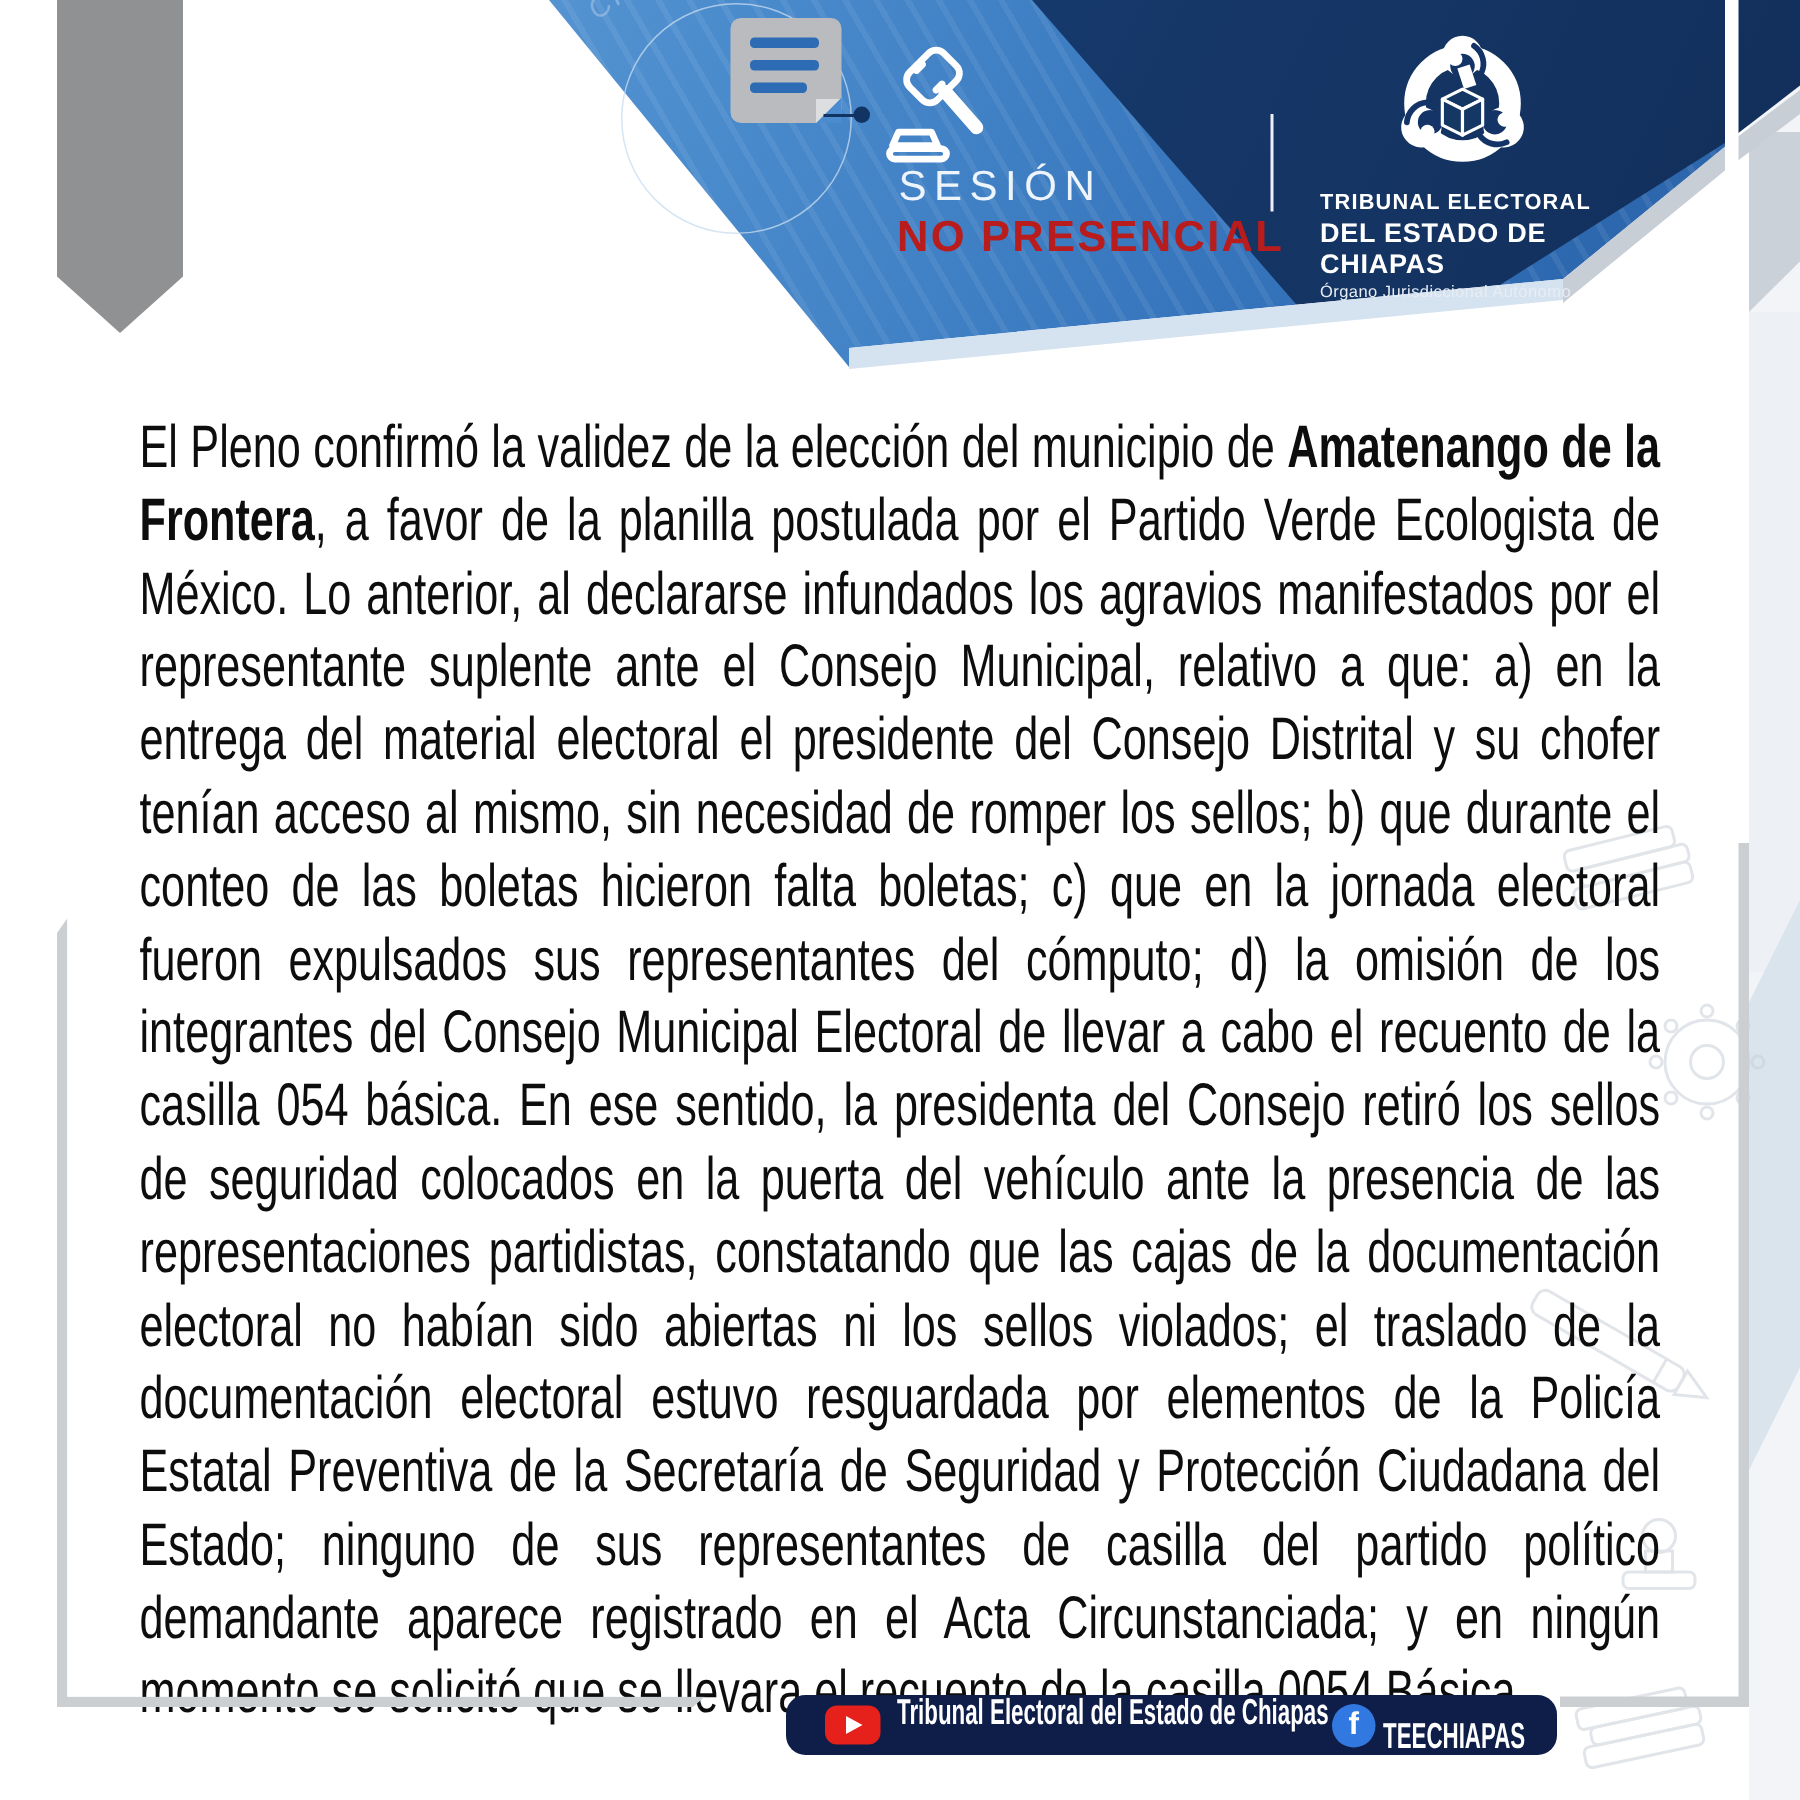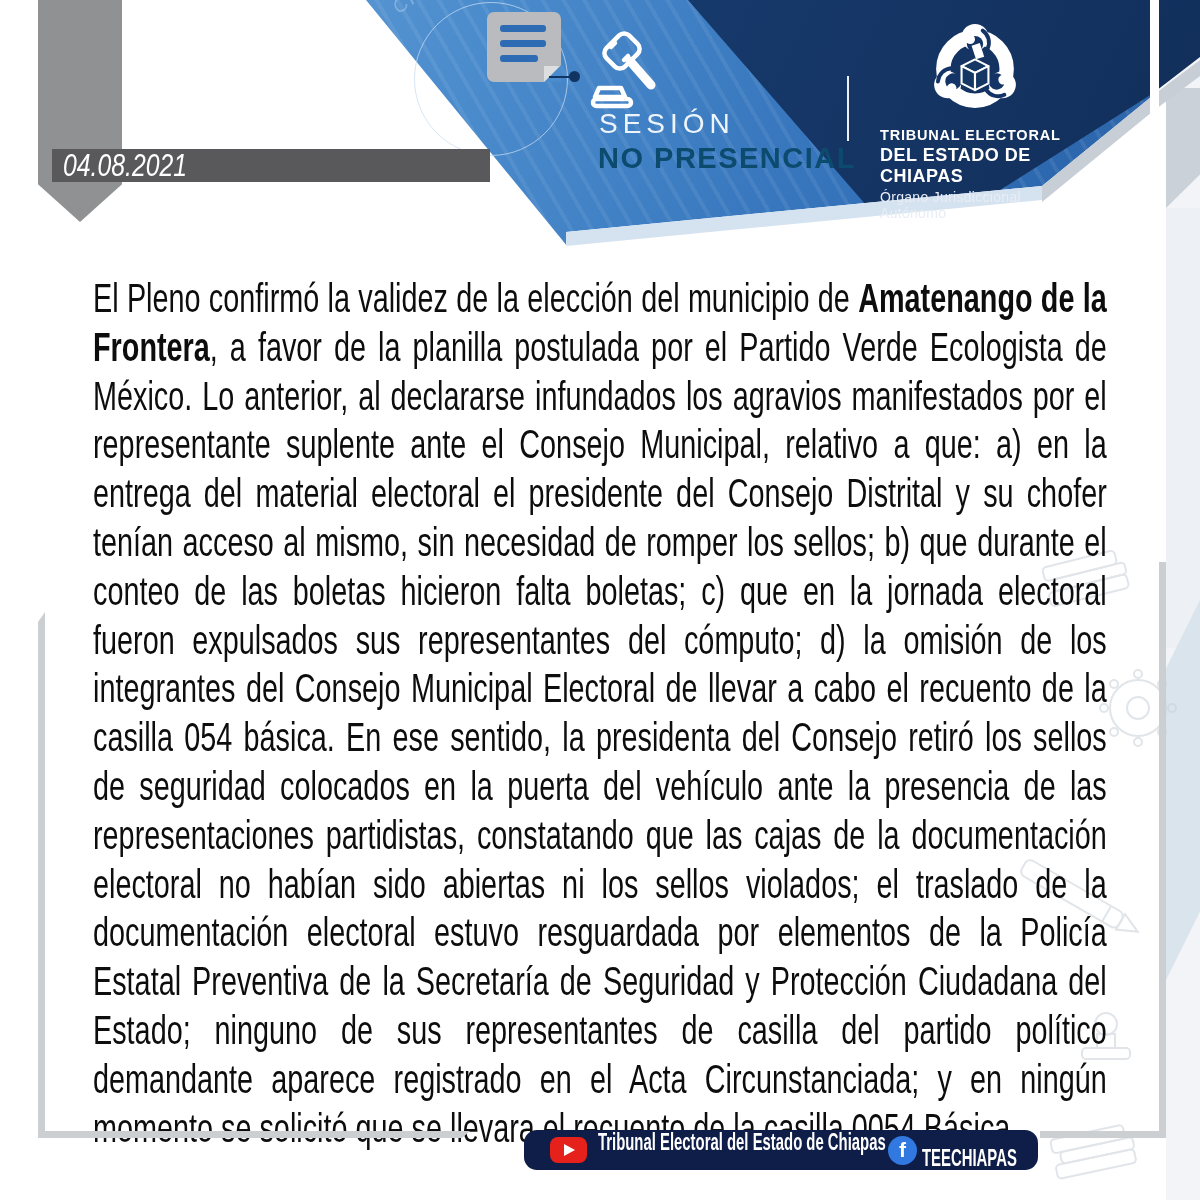--- a/index.html
+++ b/index.html
@@ -42,28 +42,28 @@
             border-style:solid;border-width:0 0 17px 17px;
             border-color:transparent transparent #4a8ccd transparent;}
   .doc-fold{position:absolute;right:1px;bottom:0;width:0;height:0;
             border-style:solid;border-width:16px 16px 0 0;
             border-color:#dcdee0 transparent transparent transparent;}
   .connector{left:549px;top:76px;width:22px;height:2px;background:#123463;}
   .conn-dot{left:569px;top:71px;width:11px;height:11px;border-radius:50%;background:#123463;}
 
   .gavel{left:585px;top:30px;}
   .session-1{left:599px;top:108px;color:#eef4fb;font-size:28px;letter-spacing:5px;}
-  .session-2{left:598px;top:142px;color:#0c4a6e;font-size:29px;font-weight:bold;letter-spacing:1.5px;}
+  .session-2{left:598px;top:142px;color:#b91c1c;font-size:29px;font-weight:bold;letter-spacing:1.5px;}
   .divider{left:847px;top:76px;width:2px;height:65px;background:rgba(255,255,255,.92);}
 
   .logo-box{left:880px;top:20px;width:190px;color:#ffffff;}
   .logo-box svg{display:block;margin:0 auto;}
   .org1{font-size:14.5px;font-weight:bold;letter-spacing:.8px;margin-top:9px;}
   .org2{font-size:18px;font-weight:bold;letter-spacing:.5px;margin-top:2px;}
-  .org3{font-size:14px;letter-spacing:.3px;margin-top:2px;color:#e8edf4;}
+  .org3{font-size:11px;letter-spacing:.3px;margin-top:2px;color:#e8edf4;}
 
   
   .ribbon{left:38px;top:0;width:84px;height:222px;background:#8f9193;
           clip-path:polygon(0 0,100% 0,100% 83%,50% 100%,0 83%);}
   .banner{left:52px;height:33px;background:#59595b;display:flex;align-items:center;padding-left:11px;}
   .banner .cx{display:inline-block;white-space:nowrap;transform:scaleX(.8);transform-origin:0 50%;
           color:#ffffff;font-style:italic;font-size:31px;}
   .b1{top:77px;width:440px;}
   .b2{top:113px;width:442px;}
   .b3{top:149px;width:427px;}
@@ -214,23 +214,20 @@
           <path d="M64 47 L50 54 L50 72 L64 65 Z" fill="#153764"></path>
         </g>
       </svg>
       <div class="org1">TRIBUNAL ELECTORAL</div>
       <div class="org2">DEL ESTADO DE CHIAPAS</div>
       <div class="org3">Órgano Jurisdiccional Autónomo</div>
     </div>
   </div>
 
   <div class="abs ribbon"></div>
-  <div class="abs banner b3">
-    <span class="cx">04.08.2021</span>
-  </div>
 
   <div class="abs body-text">
     <div class="body-inner">
       <span>El Pleno confirmó la validez de la elección del municipio de </span><b>Amatenango de la Frontera</b><span>, a favor de la planilla postulada por el Partido Verde Ecologista de México. Lo anterior, al declararse infundados los agravios manifestados por el representante suplente ante el Consejo Municipal, relativo a que: a) en la entrega del material electoral el presidente del Consejo Distrital y su chofer tenían acceso al mismo, sin necesidad de romper los sellos; b) que durante el conteo de las boletas hicieron falta boletas; c) que en la jornada electoral fueron expulsados sus representantes del cómputo; d) la omisión de los integrantes del Consejo Municipal Electoral de llevar a cabo el recuento de la casilla 054 básica. En ese sentido, la presidenta del Consejo retiró los sellos de seguridad colocados en la puerta del vehículo ante la presencia de las representaciones partidistas, constatando que las cajas de la documentación electoral no habían sido abiertas ni los sellos violados; el traslado de la documentación electoral estuvo resguardada por elementos de la Policía Estatal Preventiva de la Secretaría de Seguridad y Protección Ciudadana del Estado; ninguno de sus representantes de casilla del partido político demandante aparece registrado en el Acta Circunstanciada; y en ningún momento se solicitó que se llevara el recuento de la casilla 0054 Básica.</span>
     </div>
   </div>
 
   <div class="abs gap"></div>
   <div class="abs fl fl-left"></div>
   <div class="abs fl fl-bl"></div>

